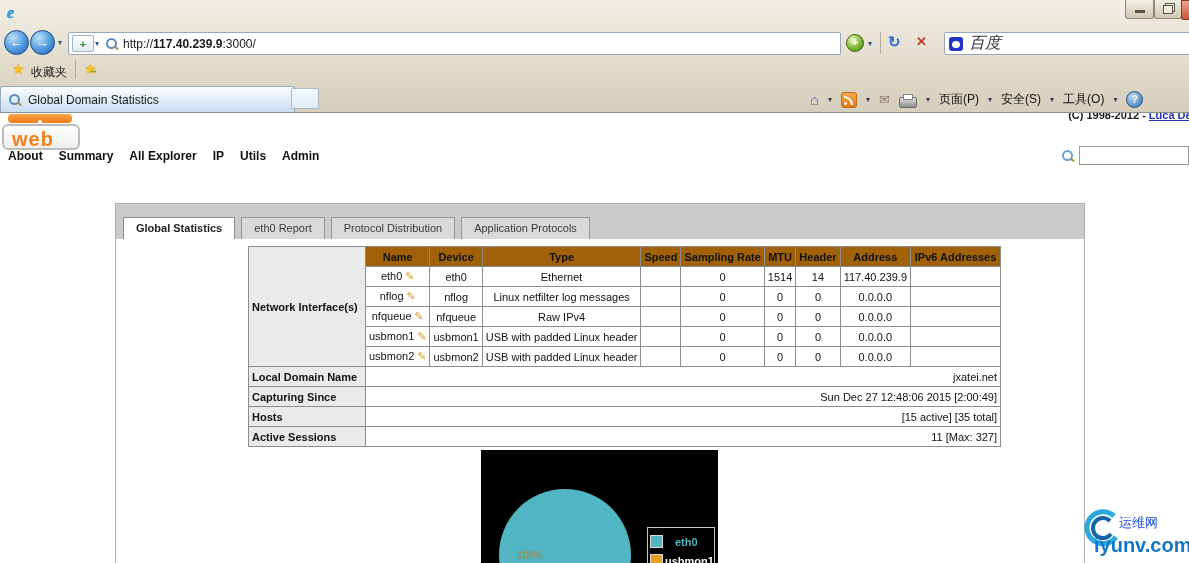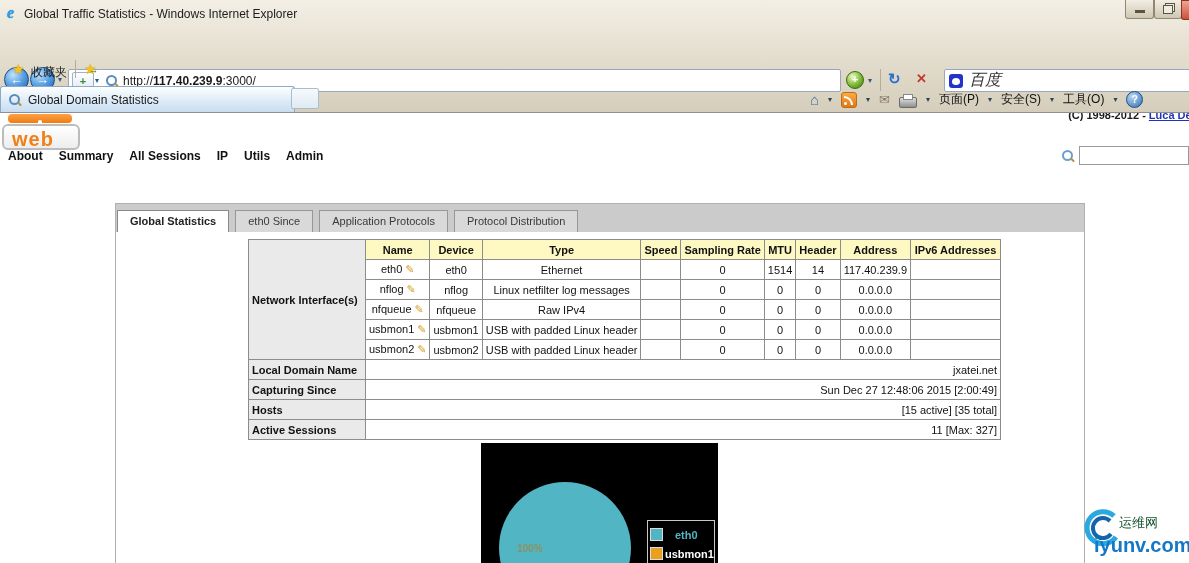--- a/index.html
+++ b/index.html
@@ -14,21 +14,21 @@
   .i-e{position:absolute;left:7px;top:4px;width:16px;height:18px;}
   .i-e::after{content:"e";font:italic bold 16px "Liberation Serif",serif;color:#2ba0e8;text-shadow:0 0 1px #1a70b0;}
   .winbtn{position:absolute;top:0;height:18px;background:linear-gradient(#f2eee2,#cfc7b2);
     border:1px solid #8e8776;border-top:none;border-radius:0 0 3px 3px;}
   .btn-min{left:1125px;width:27px;}
   .btn-min::after{content:"";display:block;width:10px;height:3px;background:#5a5443;margin:10px auto 0;}
   .btn-restore{left:1154px;width:26px;}
   .btn-restore::after{content:"";display:block;width:8px;height:7px;border:1px solid #5a5443;background:#efece2;margin:5px auto 0;box-shadow:2px -2px 0 -1px #efece2,2px -2px 0 0 #5a5443;}
   .btn-close{left:1181px;width:8px;background:linear-gradient(#eda491,#cc5238);border:1px solid #8e3322;border-right:none;border-radius:0 0 0 3px;}
 
-  .addr-row{position:absolute;left:0;top:28px;width:100%;height:30px;margin-top:37px;}
+  .addr-row{position:absolute;left:0;top:28px;width:100%;height:30px;}
   .navcirc{position:absolute;top:2px;width:23px;height:23px;border-radius:50%;
     background:radial-gradient(circle at 35% 30%,#c2e2f8 0%,#58a0e2 48%,#1d60b6 100%);
     border:1px solid #174b86;color:#fff;text-align:center;line-height:23px;font-size:13px;font-weight:bold;}
   .i-back{left:4px;} .i-back::after{content:"←";}
   .i-fwd{left:30px;} .i-fwd::after{content:"→";}
   .caret{display:inline-block;font-size:8px;color:#2d5a8c;line-height:8px;}
   .caret::after{content:"▾";}
   .nav-caret{position:absolute;left:58px;top:11px;}
   .addr-field{position:absolute;left:68px;top:4px;width:768px;height:21px;background:#fff;
     border:1px solid #98a8bc;border-radius:2px;display:flex;align-items:center;padding-left:3px;}
@@ -103,58 +103,57 @@
   .logo-box{width:74px;height:22px;margin-top:1px;border:2px solid #bcbcbc;border-radius:6px;
     background:linear-gradient(#ffffff,#ededed);overflow:hidden;}
   .logo-box span{display:block;margin:2px 0 0 8px;font-size:20px;font-weight:bold;color:#f08018;letter-spacing:1px;}
   .menu{position:absolute;left:8px;top:36px;display:flex;gap:16px;}
   .menu-item{font-size:12px;font-weight:bold;color:#111;}
   .pg-search{position:absolute;right:0;top:33px;display:flex;align-items:center;}
   .pg-search .lens{border-color:#6ca0cc;margin-right:6px;}
   .pg-search input{width:102px;height:15px;border:1px solid #9a9a9a;font-size:11px;padding:1px 3px;outline:none;}
 
   .panel{position:absolute;left:115px;top:90px;width:968px;height:380px;border:1px solid #b0b0b0;background:#fff;}
-  .ptabs{height:28px;background:#cbcbcb;display:flex;align-items:flex-end;padding-left:1px;box-sizing:border-box;}
+  .ptabs{height:35px;background:#cbcbcb;display:flex;align-items:flex-end;padding-left:7px;box-sizing:border-box;}
   .ptab{margin-right:6px;padding:4px 12px 5px;border:1px solid #979797;border-bottom:none;background:#d9d9d9;
     font-size:11px;color:#3a3a3a;white-space:nowrap;}
   .ptab.active{background:#fff;border-color:#8a8a8a;font-weight:bold;color:#222;}
   .pcontent{position:relative;background:#fff;height:353px;}
 
   table.stats{position:absolute;left:132px;top:7px;border-collapse:collapse;table-layout:fixed;font-size:11px;color:#111;}
   table.stats td,table.stats th{border:1px solid #8c8c8c;height:19px;padding:0 3px;white-space:nowrap;overflow:hidden;}
-  table.stats th{background:#fef9c3;font-weight:bold;text-align:center;}
+  table.stats th{background:#a16207;font-weight:bold;text-align:center;}
   td.lbl{background:#eaeaea;font-weight:bold;text-align:left;padding-left:4px;}
   td.c{text-align:center;}
   td.val{text-align:right;padding-right:5px;}
   .pencil{display:inline-block;color:#d8a030;font-size:11px;margin-left:3px;}
   .pencil::after{content:"✎";}
 
   .pie-box{position:absolute;left:365px;top:211px;width:237px;height:160px;background:#000;}
   .pie-circle{position:absolute;left:18px;top:39px;width:132px;height:132px;border-radius:50%;}
   .pie-label{position:absolute;left:36px;top:100px;font-size:10px;font-weight:bold;color:#8f9060;}
   .legend{position:absolute;left:166px;top:77px;width:62px;border:1px solid #c8c8c8;padding:4px 2px 6px;}
   .leg-row{display:flex;align-items:center;height:19px;}
   .swatch{width:11px;height:11px;border:1px solid #dcdcdc;flex:none;}
   .leg-label{font-size:11px;font-weight:bold;margin-left:2px;}
   .leg-eth0 .leg-label{margin-left:12px;}
 
   .watermark{position:absolute;right:2px;bottom:0;width:106px;height:58px;}
-  .wm-name{position:absolute;left:38px;top:9px;font-size:13px;color:#14532d;}
+  .wm-name{position:absolute;left:38px;top:9px;font-size:13px;color:#1d4ed8;}
   .wm-url{position:absolute;left:13px;top:29px;font-size:20px;font-weight:bold;color:#1577c8;}
   .wm-swirl{position:absolute;left:0;top:2px;}
 </style>
 </head>
 <body>
 
 <div id="win">
 
   <div class="chrome">
     <div class="titlebar">
       <span class="i-e"></span>
-      <span class="win-title">Global Traffic Statistics - Windows Internet Explorer</span>
       <span class="winbtn btn-min"></span>
       <span class="winbtn btn-restore"></span>
       <span class="winbtn btn-close"></span>
     </div>
 
     <div class="addr-row">
       <span class="navcirc i-back"></span>
       <span class="navcirc i-fwd"></span>
       <span class="caret nav-caret"></span>
       <div class="addr-field">
@@ -214,37 +213,37 @@
     <div class="logo">
       <div class="logo-pill"></div>
       <div class="logo-box">
           <span>web</span>
         </div>
     </div>
 
     <div class="menu">
       <span class="menu-item">About</span>
       <span class="menu-item">Summary</span>
-      <span class="menu-item">All Sessions</span>
+      <span class="menu-item">All Explorer</span>
       <span class="menu-item">IP</span>
       <span class="menu-item">Utils</span>
       <span class="menu-item">Admin</span>
     </div>
 
     <div class="pg-search">
       <span class="lens"></span>
       <input type="text" value="" style="">
     </div>
 
     <div class="panel">
       <div class="ptabs">
         <span class="ptab active">Global Statistics</span>
-        <span class="ptab">eth0 Since</span>
+        <span class="ptab">eth0 Report</span>
+        <span class="ptab">Protocol Distribution</span>
         <span class="ptab">Application Protocols</span>
-        <span class="ptab">Protocol Distribution</span>
       </div>
       <div class="pcontent">
 
         <table class="stats">
           <colgroup>
             <col style="width:117px">
               <col style="width:63px">
               <col style="width:50px">
               <col style="width:142px">
             <col style="width:28px">

